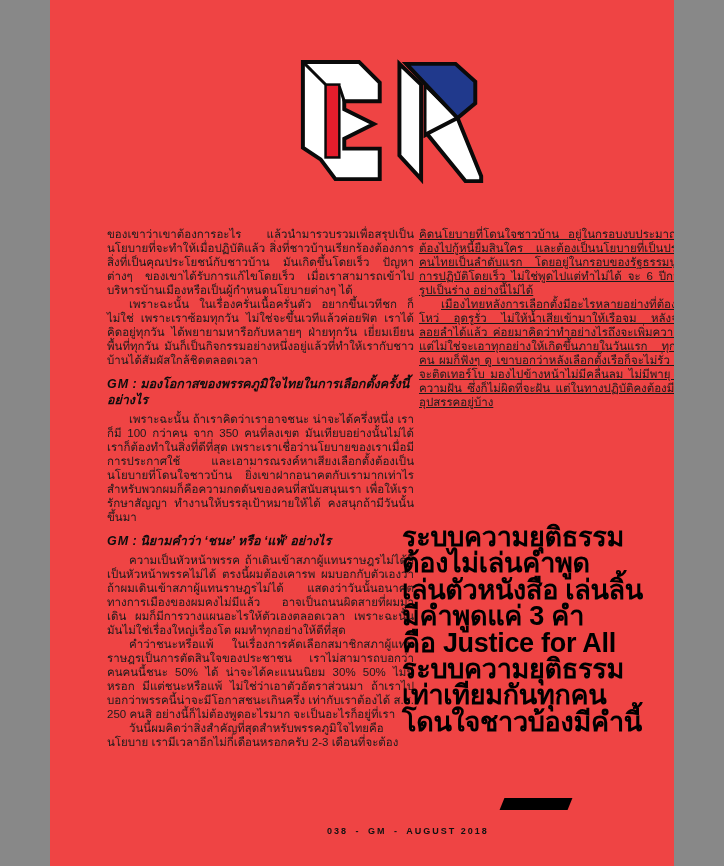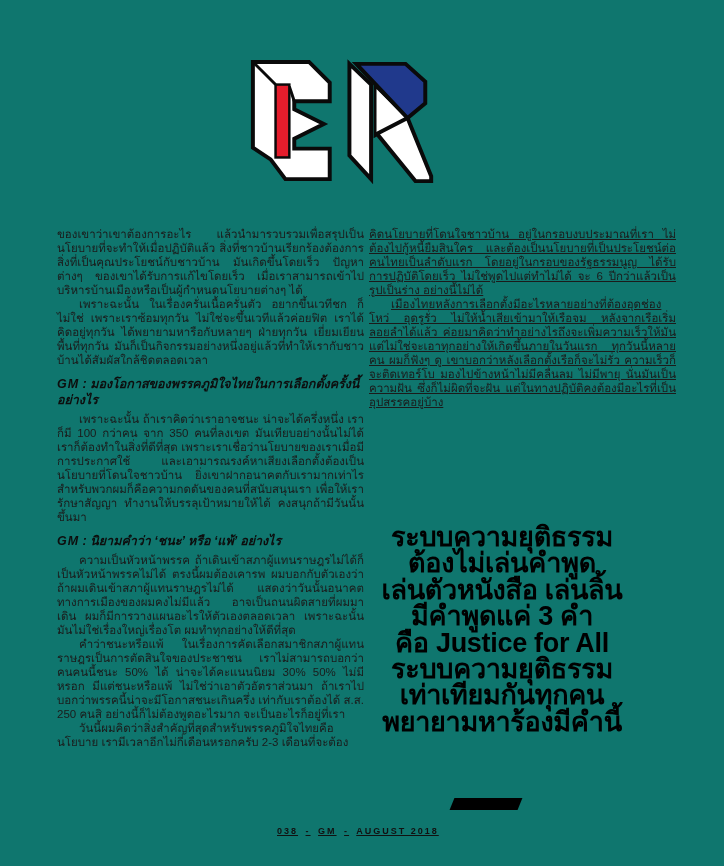--- a/index.html
+++ b/index.html
@@ -1,20 +1,20 @@
 <!DOCTYPE html>
 <html><head>
 <meta charset="utf-8">
 <style>
   html,body{margin:0;padding:0;background:#888;}
   .page{
     position:relative;
-    width:724px;height:866px;
+    width:624px;height:866px;
     margin:0 auto;
-    background:#0f766e;
+    background:#ef4444;
     overflow:hidden;
     font-family:"Liberation Sans", sans-serif;
   }
   
   .logo-wrap{position:absolute;left:246px;top:56px;width:197px;height:132px;}
   .logo-wrap svg{display:block;width:100%;height:100%;}
   
   .col{
     position:absolute;top:227px;width:307px;
     font-size:11.5px;line-height:14px;color:#1b1b1b;
@@ -30,41 +30,41 @@
     font-weight:bold;color:#0d0d0d;
     text-align:left;
     font-style:italic;
   }
   .q-heading .gm-prefix{
     font-weight:900;letter-spacing:1px;
     font-family:"Liberation Sans", sans-serif;
   }
   
   .pull-quote{
-    position:absolute;left:362px;top:524px;width:280px;
-    text-align:center;color:#000;
+    position:absolute;left:352px;top:524px;width:280px;
+    text-align:left;color:#000;
   }
   .quote-line{
     font-size:27px;line-height:26.4px;
     font-weight:800;letter-spacing:-0.3px;
     white-space:nowrap;
   }
   .quote-divider{
     position:absolute;left:452px;top:798px;
     width:68px;height:12px;background:#000;
     transform:skewX(-22deg);
   }
   
   .footer{
     position:absolute;left:277px;top:826px;
     font-size:9px;font-weight:bold;color:#111;
     letter-spacing:2px;white-space:nowrap;
   }
   .footer .f-mag{font-weight:900;}
-  .footer span{margin-right:3px;text-decoration:underline;}
+  .footer span{margin-right:3px;}
 </style>
 </head>
 <body>
 
 <div class="page">
 
   <div class="logo-wrap">
     <svg viewBox="0 0 200 132">
 
       <g>
@@ -99,21 +99,21 @@
     </div>
 
   <div class="pull-quote">
       <div class="quote-line">ระบบความยุติธรรม</div>
       <div class="quote-line">ต้องไม่เล่นคำพูด</div>
       <div class="quote-line">เล่นตัวหนังสือ เล่นลิ้น</div>
       <div class="quote-line">มีคำพูดแค่ 3 คำ</div>
       <div class="quote-line">คือ Justice for All</div>
       <div class="quote-line">ระบบความยุติธรรม</div>
       <div class="quote-line">เท่าเทียมกันทุกคน</div>
-      <div class="quote-line">พยายามหาร้องมีคำนี้</div>
+      <div class="quote-line">โดนใจชาวบ้องมีคำนี้</div>
     </div>
   <div class="quote-divider"></div>
 
   <div class="footer">
     <span>038</span>
     <span>-</span>
     <span class="f-mag">GM</span>
     <span>-</span>
     <span>AUGUST 2018</span>
   </div>

